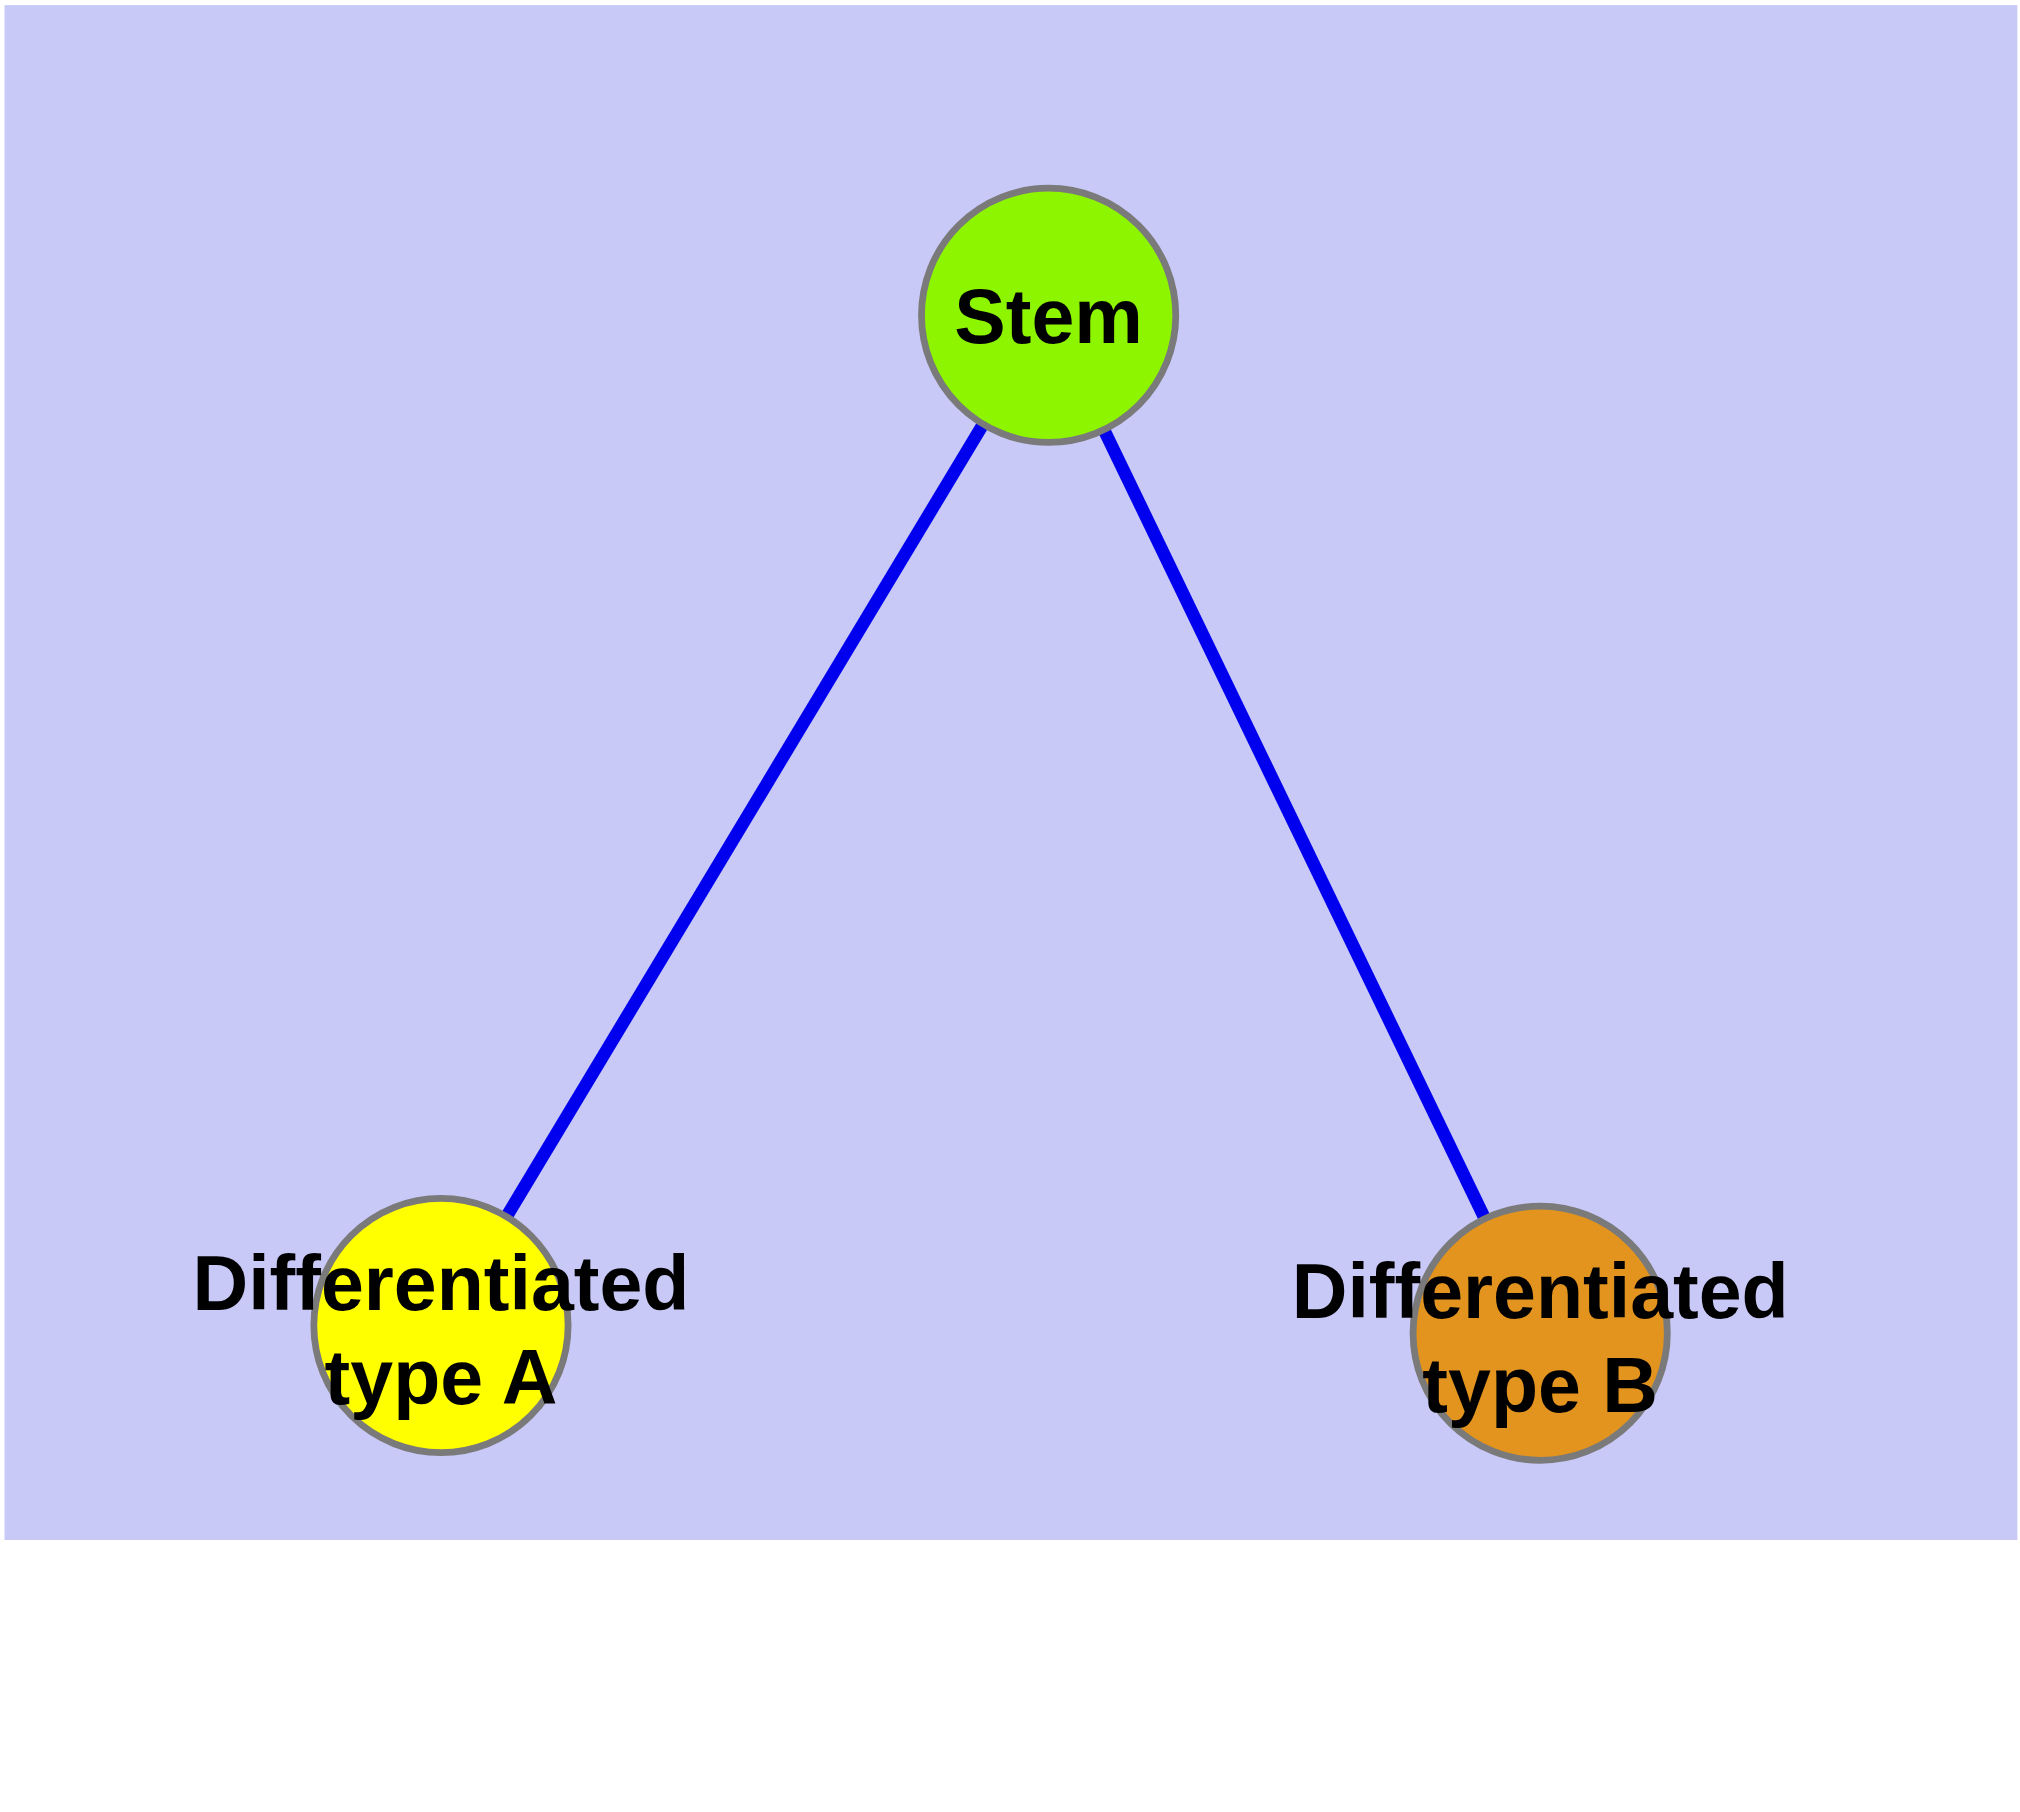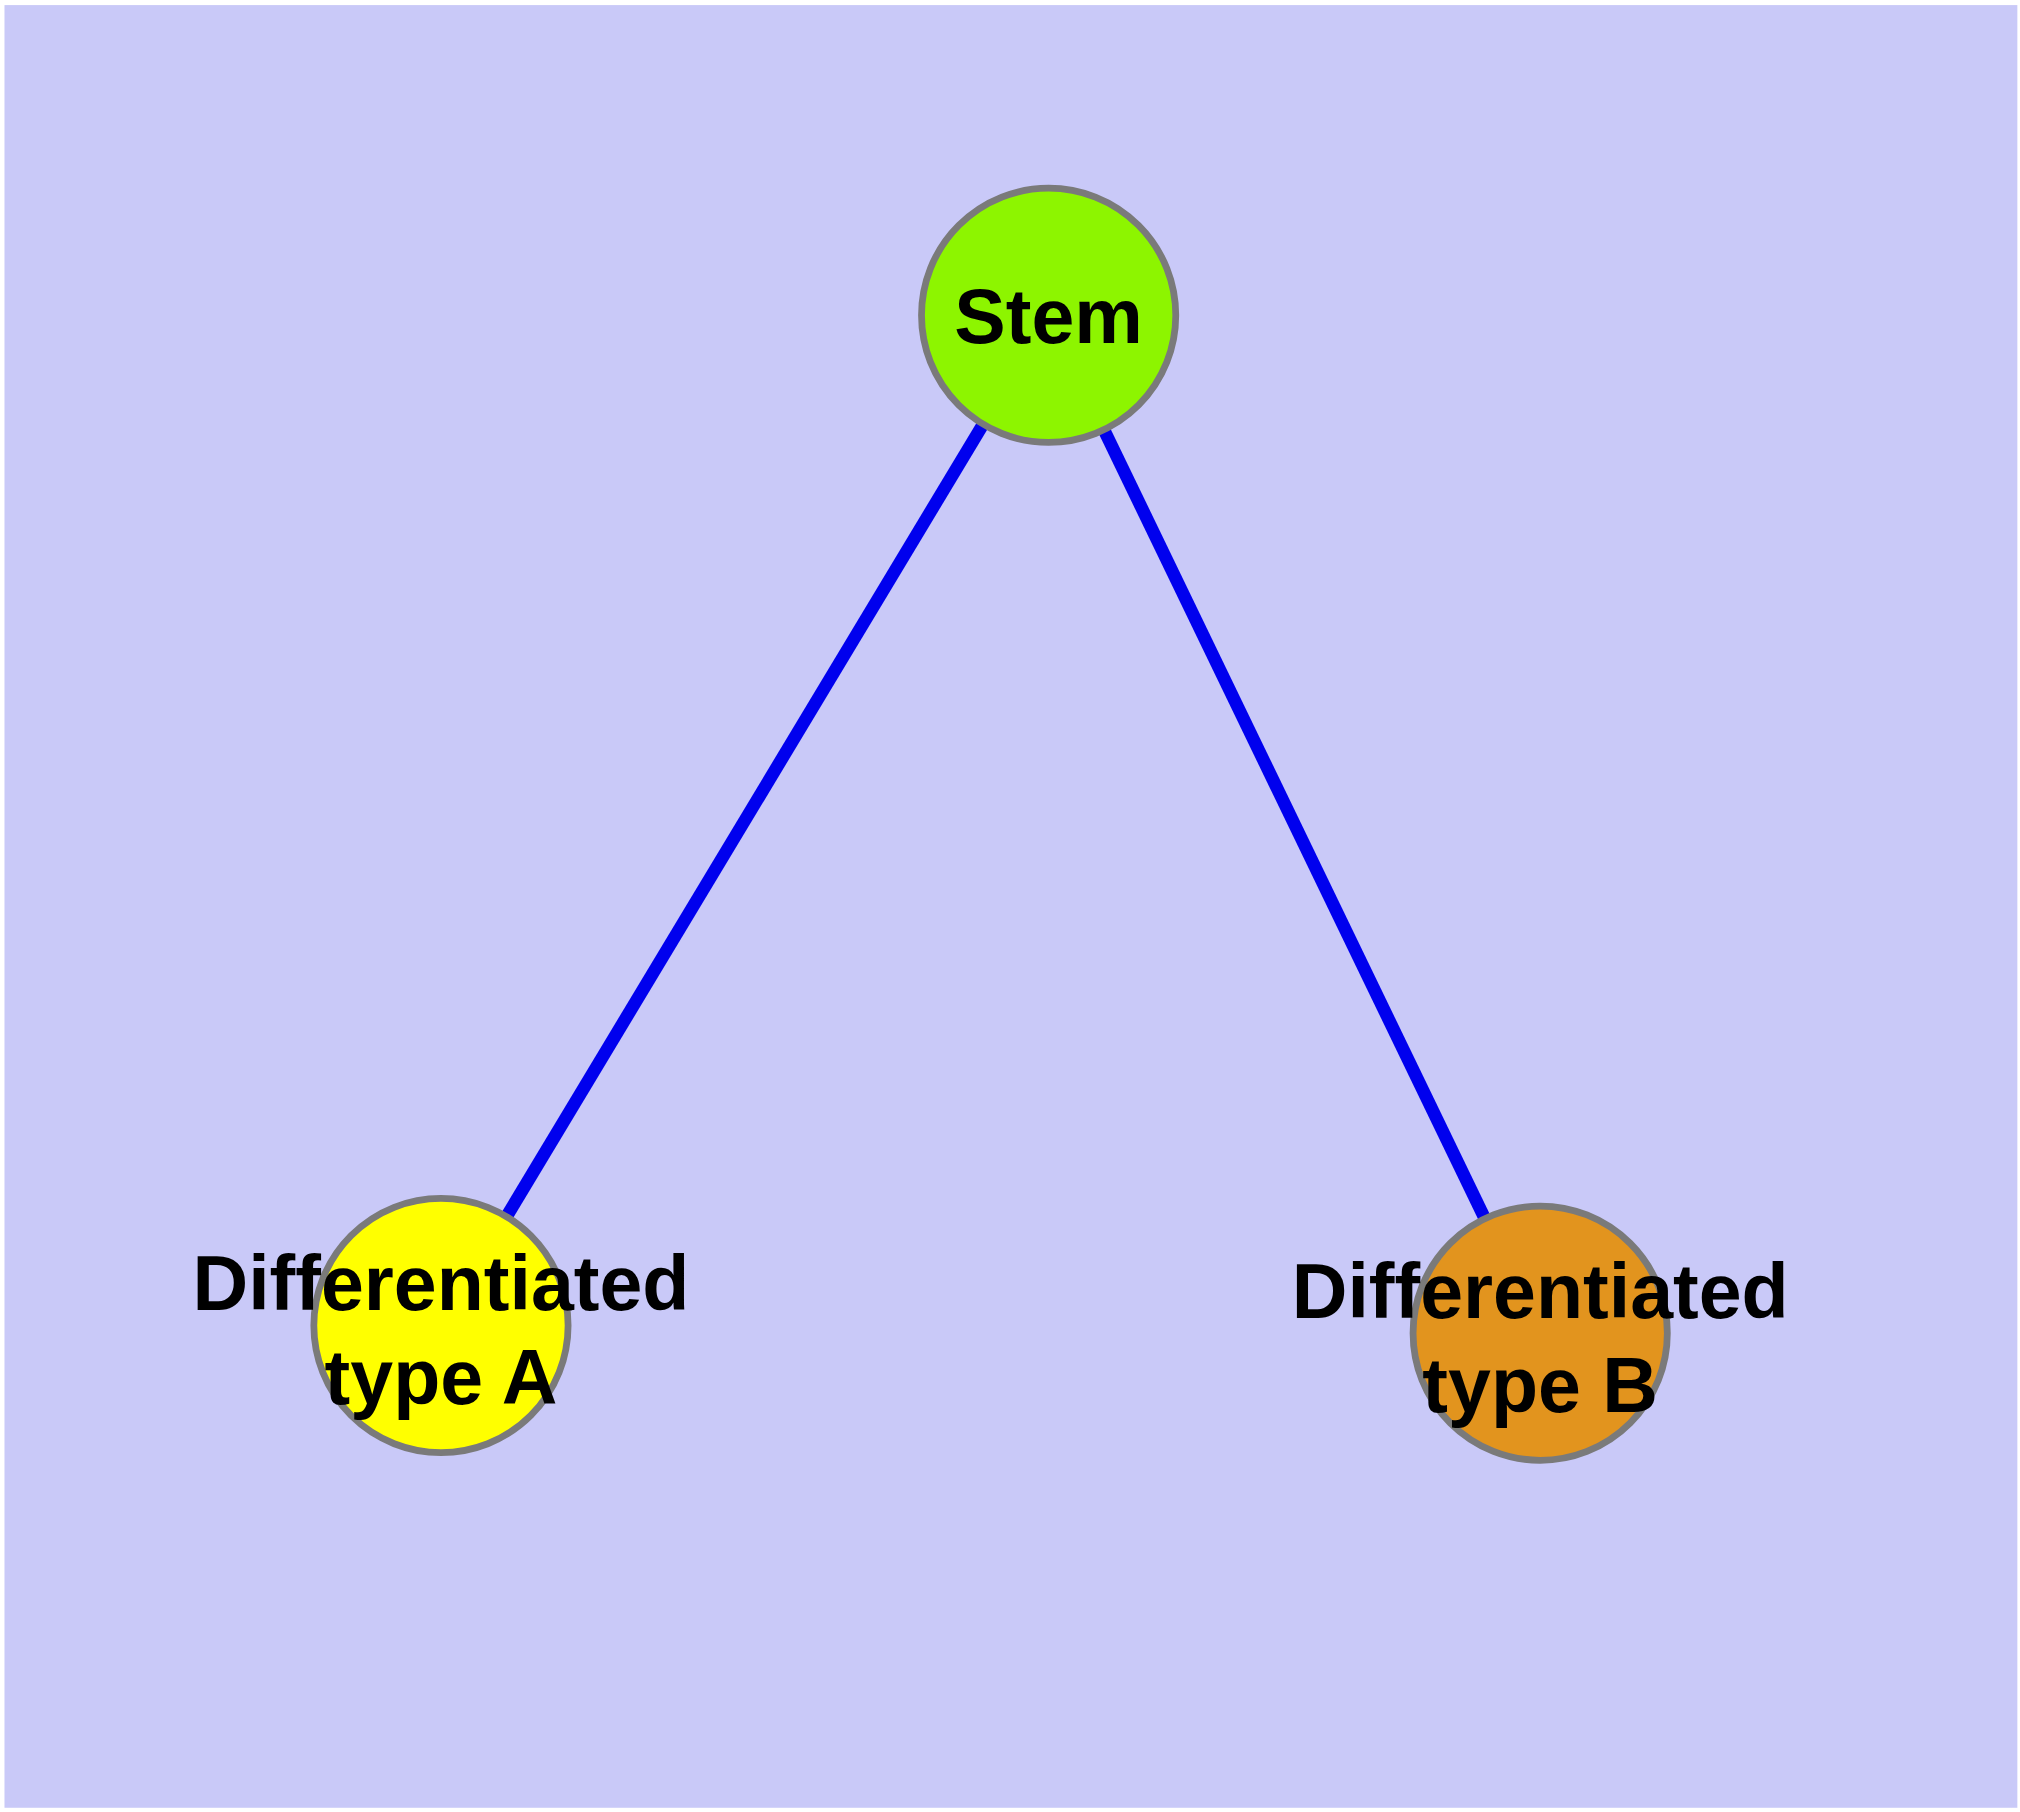--- a/index.html
+++ b/index.html
@@ -3,21 +3,21 @@
 <meta charset="utf-8">
 <style>
   html, body {
     margin: 0;
     padding: 0;
     background: #ffffff;
   }
   .wrap {
     position: relative;
     width: 2021px;
-    height: 1812px;
+    height: 1540px;
     background: #ffffff;
     overflow: hidden;
   }
   svg { display: block; }
   .edge {
     fill: none;
     stroke-width: 15px;
     stroke-linecap: butt;
   }
   .node {

